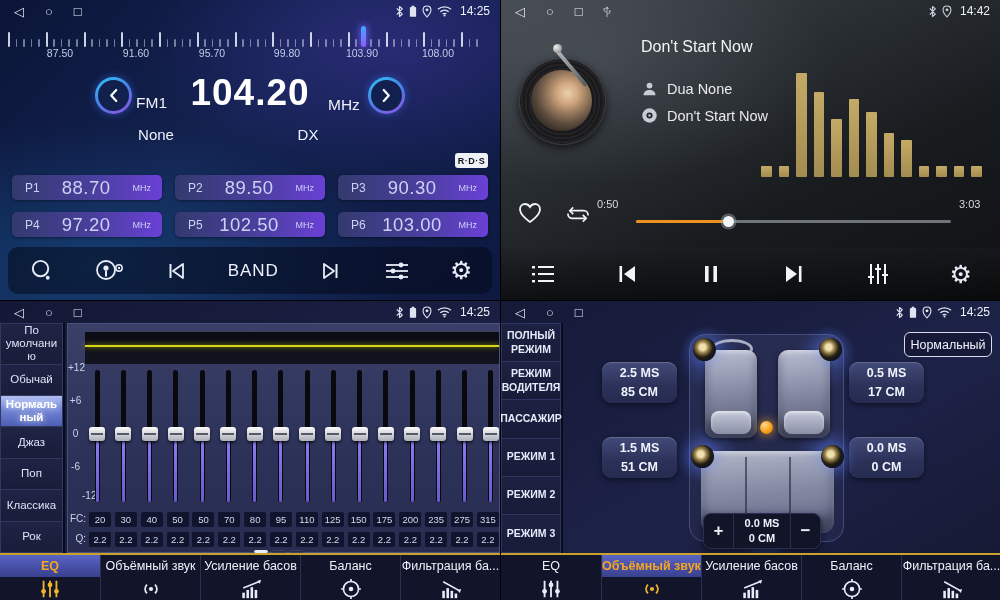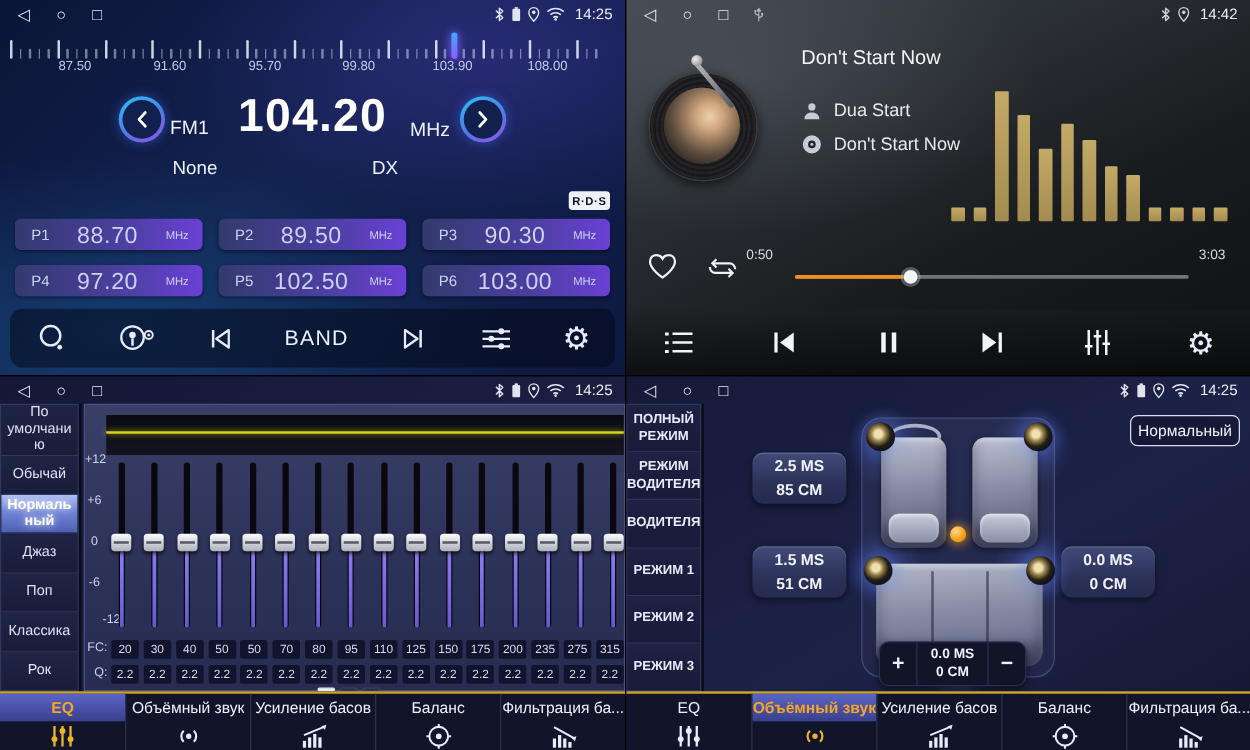--- a/index.html
+++ b/index.html
@@ -361,21 +361,21 @@
   <div class="arm"></div>
   <div class="armdot"></div>
   <div class="ptitle">Don't Start Now</div>
   <div class="prow" style="top:80px">
     <span class="wicon">
         <svg width="17" height="17" viewBox="0 0 20 20">
           <circle cx="10" cy="6.5" r="3.4" fill="#c8ccd6"></circle>
           <path d="M3 18c0-4 3-6.2 7-6.2s7 2.2 7 6.2z" fill="#c8ccd6"></path>
         </svg>
       </span>
-    <span>Dua Start</span>
+    <span>Dua None</span>
   </div>
   <div class="prow" style="top:107px">
     <span class="wicon">
         <svg width="17" height="17" viewBox="0 0 20 20">
           <circle cx="10" cy="10" r="8.5" fill="#c8ccd6"></circle>
           <circle cx="10" cy="10" r="3.6" fill="#23262b"></circle>
           <circle cx="10" cy="10" r="1.4" fill="#c8ccd6"></circle>
         </svg>
       </span>
     <span>Don't Start Now</span>
@@ -745,29 +745,33 @@
             <path d="M6 9.2a3.5 3.5 0 014 0" fill="none" stroke="#dfe4f0" stroke-width="1.4"></path>
             <circle cx="8" cy="10.8" r="1.1" fill="#dfe4f0"></circle>
           </svg>
         </span>
       <span class="stime">14:25</span>
     </div>
   </div>
   <div class="sf-side">
       <div class="mode">ПОЛНЫЙ РЕЖИМ</div>
       <div class="mode">РЕЖИМ ВОДИТЕЛЯ</div>
-      <div class="mode">ВОДИТЕЛЯ</div>
+      <div class="mode">ПАССАЖИР</div>
       <div class="mode">РЕЖИМ 1</div>
       <div class="mode">РЕЖИМ 2</div>
       <div class="mode">РЕЖИМ 3</div>
     </div>
   <div class="profile">Нормальный</div>
   <div class="dbtn d-fl">
     <span>2.5 MS</span>
     <span>85 CM</span>
+  </div>
+  <div class="dbtn d-fr">
+    <span>0.5 MS</span>
+    <span>17 CM</span>
   </div>
   <div class="dbtn d-rl">
     <span>1.5 MS</span>
     <span>51 CM</span>
   </div>
   <div class="dbtn d-rr">
     <span>0.0 MS</span>
     <span>0 CM</span>
   </div>
   <div class="car">

